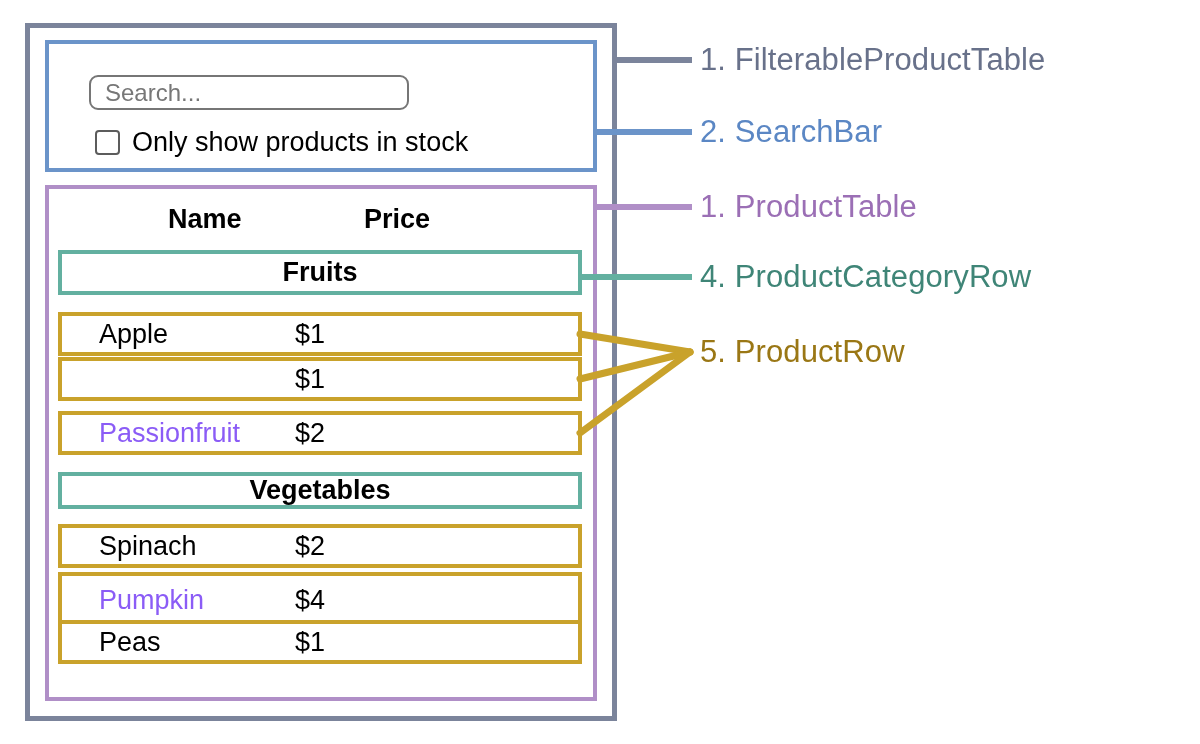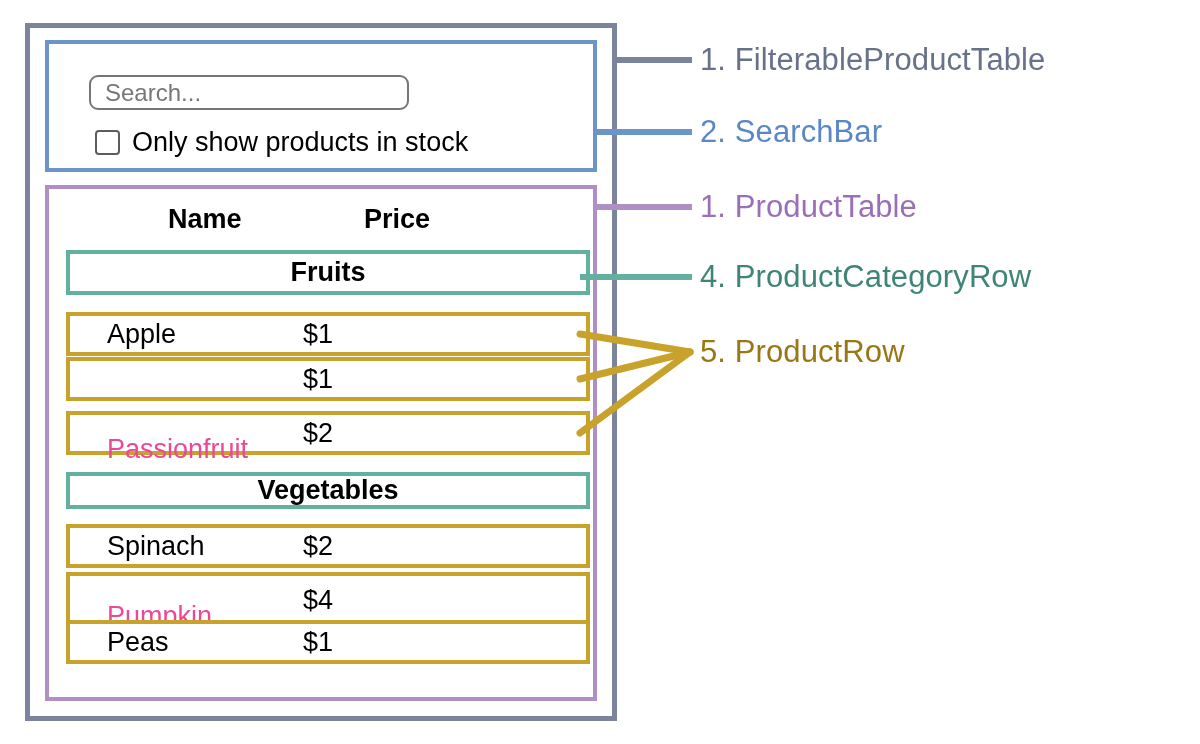--- a/index.html
+++ b/index.html
@@ -108,21 +108,21 @@
     font-weight: bold;
     color: #000000;
     line-height: 42px;
   }
   .th-name  { left: 110px; }
   .th-price { left: 306px; }
 
   
   .cat-row, .prod-row {
     position: absolute;
-    left: 66px;
+    left: 58px;
     width: 524px;
     box-sizing: border-box;
     background: #ffffff;
   }
   .cat-row {
     border: 4px solid #63b0a0;
   }
   .prod-row {
     border: 4px solid #c9a22b;
   }
@@ -150,21 +150,21 @@
   }
   .cell-price {
     position: absolute;
     left: 233px;
     top: 50%;
     transform: translateY(-50%);
     font-size: 27px;
     color: #000000;
     white-space: nowrap;
   }
-  .out-of-stock { color: #ec4899; margin-top: 16px; }
+  .out-of-stock { color: #8b5cf6; }
 
   
   #annotation-layer {
     position: absolute;
     left: 0;
     top: 0;
     width: 1200px;
     height: 744px;
     pointer-events: none;
   }

